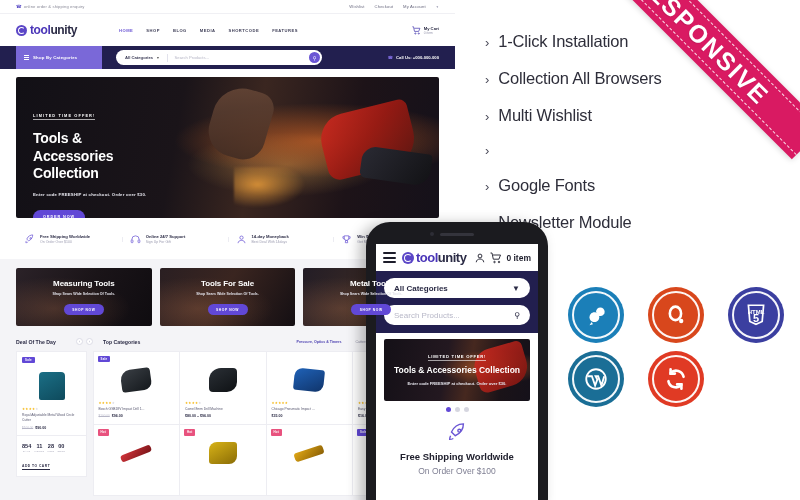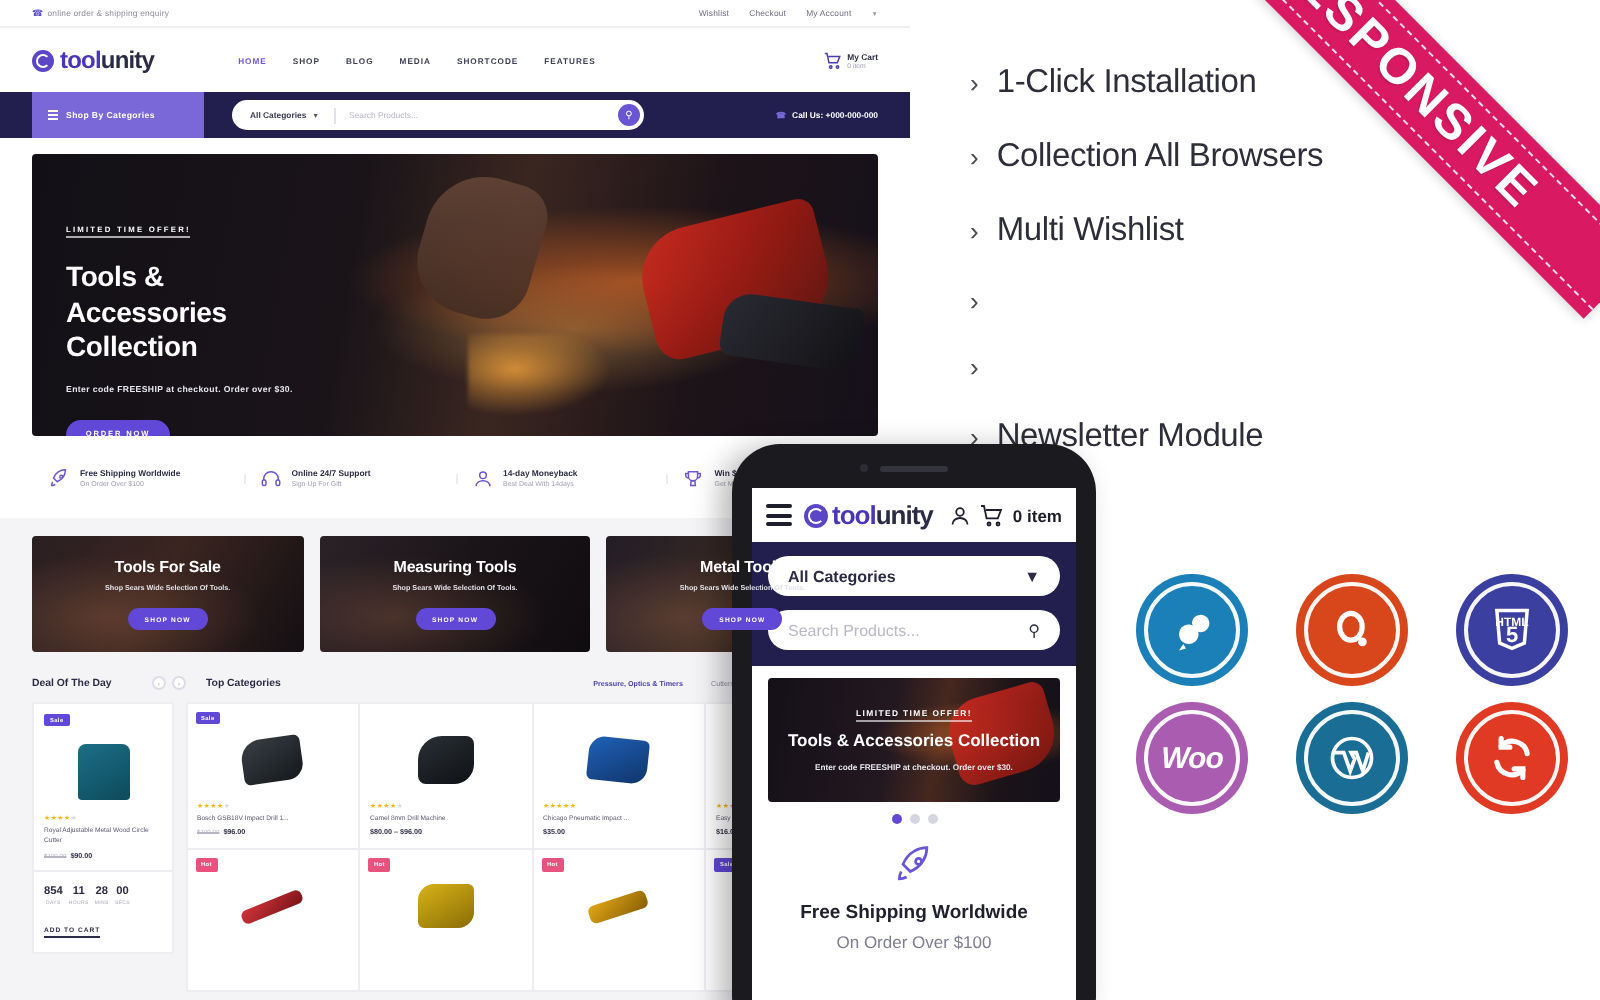--- a/index.html
+++ b/index.html
@@ -467,27 +467,27 @@
       </span>
       <span>
           <span class="svc-t1">Win $100 To Shop</span>
           <span class="svc-t2">Get Membership</span>
         </span>
     </div>
   </div>
 
   <div class="greyband">
     <div class="cat-row">
+      <div class="cat-card c1">
+        <div class="cat-title">Measuring Tools</div>
+        <div class="cat-sub">Shop Sears Wide Selection Of Tools.</div>
+        <div class="cat-btn">SHOP NOW</div>
+      </div>
       <div class="cat-card c2">
         <div class="cat-title">Tools For Sale</div>
-        <div class="cat-sub">Shop Sears Wide Selection Of Tools.</div>
-        <div class="cat-btn">SHOP NOW</div>
-      </div>
-      <div class="cat-card c1">
-        <div class="cat-title">Measuring Tools</div>
         <div class="cat-sub">Shop Sears Wide Selection Of Tools.</div>
         <div class="cat-btn">SHOP NOW</div>
       </div>
       <div class="cat-card c3">
         <div class="cat-title">Metal Tools</div>
         <div class="cat-sub">Shop Sears Wide Selection Of Tools.</div>
         <div class="cat-btn">SHOP NOW</div>
       </div>
     </div>
 
@@ -621,20 +621,21 @@
   </div>
   <div class="feat">
     <span class="chev">›</span>
     <span class="ftxt">Multi Wishlist</span>
   </div>
   <div class="feat">
     <span class="chev">›</span>
   </div>
   <div class="feat">
     <span class="chev">›</span>
+    <span class="ftxt">Google Fonts</span>
   </div>
   <div class="feat">
     <span class="chev">›</span>
     <span class="ftxt">Newsletter Module</span>
   </div>
 </div>
 
 <div id="phone">
   <div class="cam"></div>
   <div class="speaker"></div>
@@ -719,23 +720,20 @@
         <circle cx="16.8" cy="17.5" r="2" fill="#fff"></circle>
       </svg>
   </div>
   <div class="badge-circle" style="background:#3b3fa0;flex-direction:column">
     <svg viewBox="0 0 24 24" fill="none" stroke="#fff" stroke-width="1.6">
         <path d="M5 3h14l-1.3 15L12 20.5 6.3 18z"></path>
       </svg>
     <span style="position:absolute;z-index:3;font-size:6px;font-weight:700;color:#fff;margin-top:-7px">HTML</span>
     <span style="position:absolute;z-index:3;font-size:11px;font-weight:700;color:#fff;margin-top:5px">5</span>
   </div>
-  <div class="badge-circle" style="background:#a95cb0">
-    <span class="wtxt">Woo</span>
-  </div>
   <div class="badge-circle" style="background:#1a6e96">
     <svg viewBox="0 0 24 24" fill="none" stroke="#fff" stroke-width="1.7">
         <circle cx="12" cy="12" r="9"></circle>
         <path d="M4 9.5h4.2l3 8.5 2-5.5-1.6-3H14l3 8.5 2.6-8.5"></path>
       </svg>
   </div>
   <div class="badge-circle" style="background:#e03a24">
     <svg viewBox="0 0 24 24" fill="none" stroke="#fff" stroke-width="2.4" stroke-linecap="round">
         <path d="M19 10a7 7 0 00-12-3.5"></path>
         <path d="M5 14a7 7 0 0012 3.5"></path>

